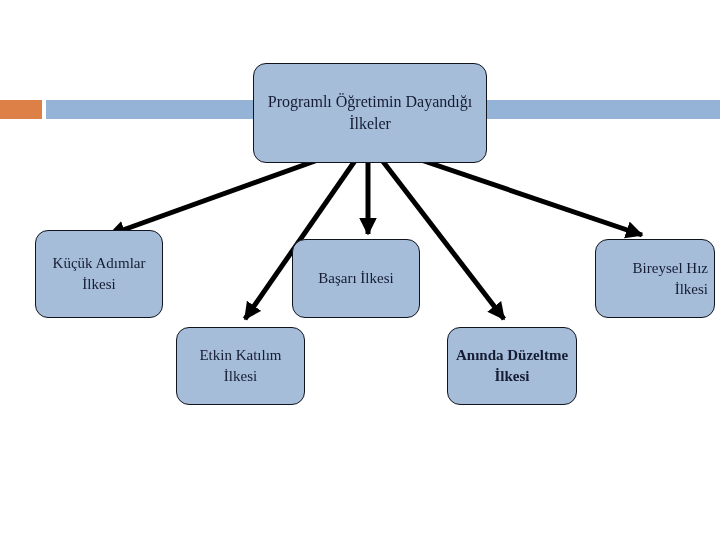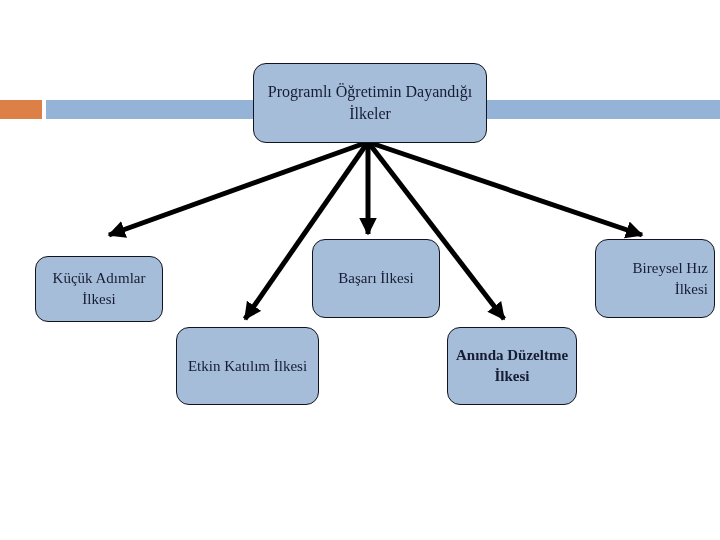--- a/index.html
+++ b/index.html
@@ -57,28 +57,28 @@
     text-align: center;
     color: var(--text-color, #151C33);
     font-size: 15px;
     line-height: 1.38;
     padding: 4px 6px;
   }
   .node-root {
     left: 253px;
     top: 63px;
     width: 234px;
-    height: 80px;
+    height: 100px;
     font-size: 16px;
     z-index: 3;
   }
-  .node-kucuk-adimlar   { left: 35px;  top: 256px; width: 128px; height: 66px; }
-  .node-basari          { left: 312px; top: 239px; width: 128px; height: 79px; text-align: center; }
+  .node-kucuk-adimlar   { left: 35px;  top: 230px; width: 128px; height: 88px; }
+  .node-basari          { left: 292px; top: 239px; width: 128px; height: 79px; text-align: center; }
   .node-bireysel-hiz    { left: 595px; top: 239px; width: 120px; height: 79px; text-align: right; }
-  .node-etkin-katilim   { left: 176px; top: 327px; width: 143px; height: 78px; }
+  .node-etkin-katilim   { left: 176px; top: 327px; width: 129px; height: 78px; }
   .node-aninda-duzeltme { left: 447px; top: 327px; width: 130px; height: 78px; padding: 4px 2px; font-weight: bold; }
 </style>
 </head>
 <body>
 
 <div class="slide">
 
   <div class="bar bar-orange"></div>
   <div class="bar bar-blue"></div>
 

